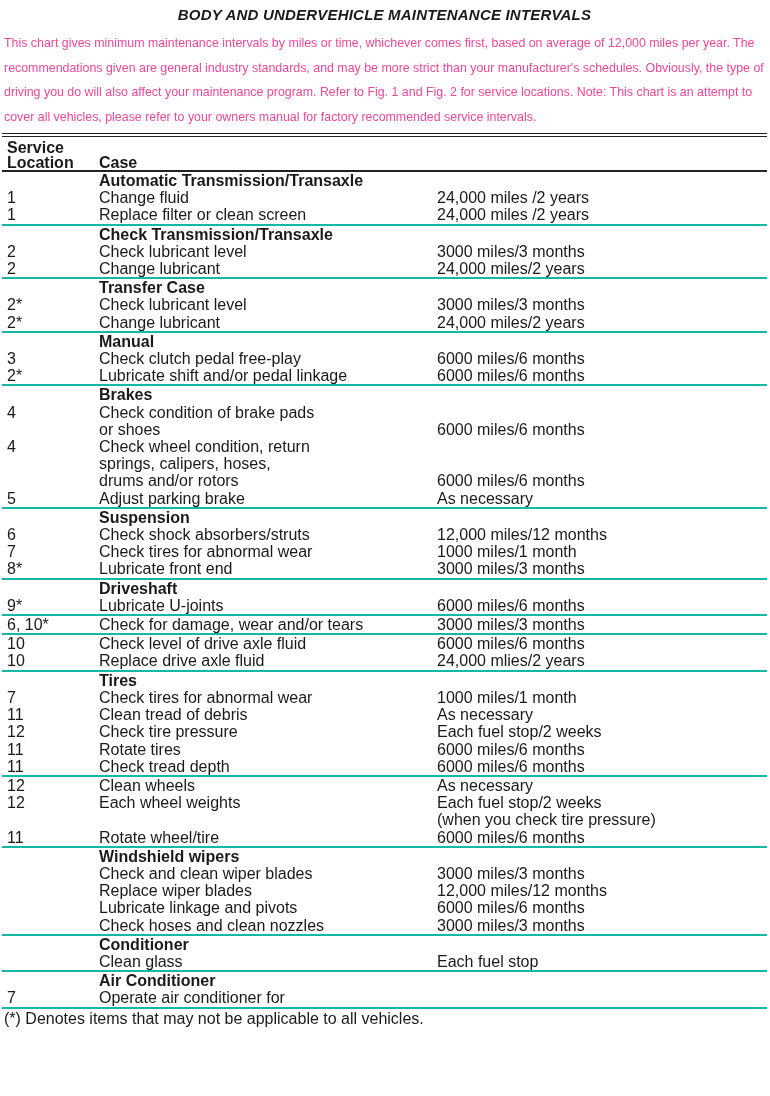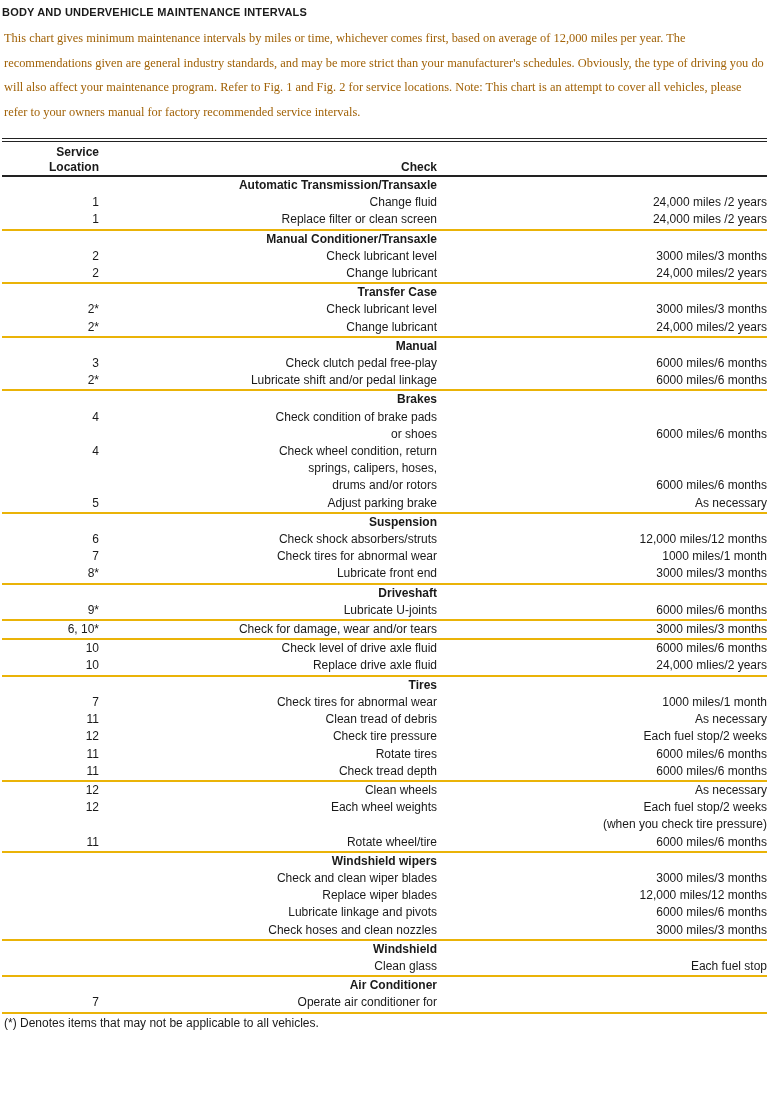--- a/index.html
+++ b/index.html
@@ -11,61 +11,61 @@
     width: 770px;
     height: 1096px;
     overflow: hidden;
     color: #1a1a1a;
     font-family: "Liberation Sans", sans-serif;
     -webkit-font-smoothing: antialiased;
   }
   .page { padding: 3px 3px 0 2px; }
 
   .title {
-    font-size: 11px;
+    font-size: 15px;
     font-weight: bold;
+    text-align: center;
     letter-spacing: 0.2px;
     margin: 3px 0 8px 0;
+    font-style: italic;
   }
 
   .intro {
     font-size: 12.4px;
     line-height: 24.5px;
     margin: 0 0 0 2px;
-    color: #a16207;
-    font-family: Liberation Serif, serif;
+    color: #ec4899;
   }
 
   .mtable {
-    margin-top: 14px;
+    margin-top: 4px;
     border-top: 4px double #222;
-    font-size: 12px;
-    text-align: right;
+    font-size: 16px;
   }
 
   .thead {
     border-bottom: 2px solid #222;
     padding-top: 3px;
     font-weight: bold;
   }
   .thead .trow { line-height: 15px; }
 
   .trow {
     display: grid;
     grid-template-columns: 92px 338px 1fr;
     padding-left: 5px;
     line-height: 17.2px;
   }
   .cell { overflow: visible; white-space: nowrap; }
   .b { font-weight: bold; }
 
-  .section { border-bottom: 2px solid #eab308; }
+  .section { border-bottom: 2px solid #14b8a6; }
 
   .footnote {
-    font-size: 12px;
+    font-size: 16px;
     margin: 2px 0 4px 2px;
     line-height: 15px;
   }
 </style>
 </head>
 <body>
 
 <div class="page">
 
   <div class="title">BODY AND UNDERVEHICLE MAINTENANCE INTERVALS</div>
@@ -75,21 +75,21 @@
   <div class="mtable">
 
     <div class="thead">
       <div class="trow">
         <div class="cell">Service</div>
         <div class="cell"></div>
         <div class="cell"></div>
       </div>
       <div class="trow">
         <div class="cell">Location</div>
-        <div class="cell">Check</div>
+        <div class="cell">Case</div>
       </div>
     </div>
 
     <div id="sections">
         <div class="section">
           <div class="trow">
             <div class="cell"></div>
             <div class="cell b">Automatic Transmission/Transaxle</div>
             <div class="cell"></div>
           </div>
@@ -100,21 +100,21 @@
           </div>
           <div class="trow">
             <div class="cell">1</div>
             <div class="cell">Replace filter or clean screen</div>
             <div class="cell">24,000 miles /2 years</div>
           </div>
         </div>
         <div class="section">
           <div class="trow">
             <div class="cell"></div>
-            <div class="cell b">Manual Conditioner/Transaxle</div>
+            <div class="cell b">Check Transmission/Transaxle</div>
             <div class="cell"></div>
           </div>
           <div class="trow">
             <div class="cell">2</div>
             <div class="cell">Check lubricant level</div>
             <div class="cell">3000 miles/3 months</div>
           </div>
           <div class="trow">
             <div class="cell">2</div>
             <div class="cell">Change lubricant</div>
@@ -334,21 +334,21 @@
           </div>
           <div class="trow">
             <div class="cell"></div>
             <div class="cell">Check hoses and clean nozzles</div>
             <div class="cell">3000 miles/3 months</div>
           </div>
         </div>
         <div class="section">
           <div class="trow">
             <div class="cell"></div>
-            <div class="cell b">Windshield</div>
+            <div class="cell b">Conditioner</div>
             <div class="cell"></div>
           </div>
           <div class="trow">
             <div class="cell"></div>
             <div class="cell">Clean glass</div>
             <div class="cell">Each fuel stop</div>
           </div>
         </div>
         <div class="section">
           <div class="trow">

